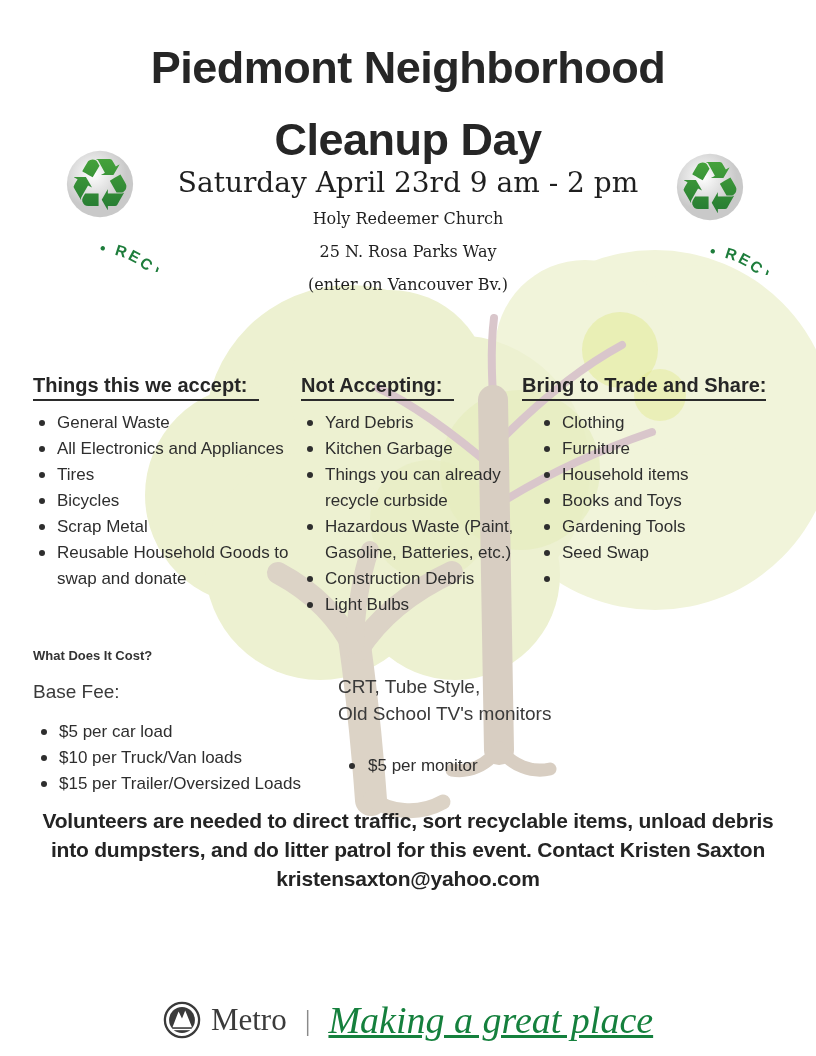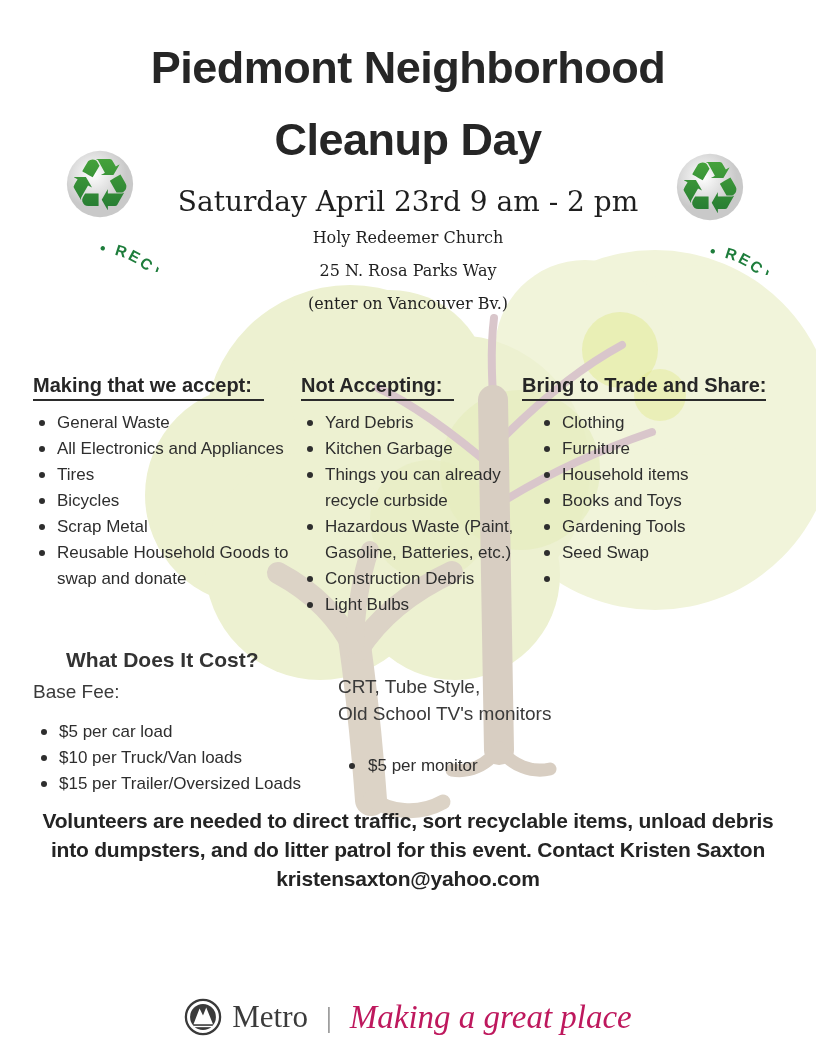--- a/index.html
+++ b/index.html
@@ -7,21 +7,21 @@
   body { width:816px; height:1056px; margin:0 auto; font-family:"Liberation Sans", sans-serif; color:#2b2b2b; }
   .page { position:relative; width:816px; height:1056px; background:#fff; overflow:hidden; }
 
   .watermark { position:absolute; left:0; top:0; z-index:0; }
   .layer { position:absolute; z-index:1; }
 
   
   .header { left:0; right:0; top:42px; text-align:center; }
   .title { font-size:45px; font-weight:bold; color:#262626; letter-spacing:-0.5px; line-height:52px; }
   .title2 { margin-top:20px; }
-  .date-line { font-family:"DejaVu Serif", serif; font-size:28px; color:#1f1f1f; margin-top:19px; }
+  .date-line { font-family:"DejaVu Serif", serif; font-size:28px; color:#1f1f1f; margin-top:0; }
   .sub-line  { font-family:"DejaVu Serif", serif; font-size:16px; color:#1f1f1f; margin-top:6px; line-height:27px; }
 
   
   .badge { position:absolute; width:176px; height:176px; z-index:1; }
   .badge-left  { left:12px;  top:96px; }
   .badge-right { left:622px; top:99px; }
   .ring-text { font-family:"Liberation Sans", sans-serif; font-weight:bold; font-size:15px; letter-spacing:2.2px; fill:#1e7d3c; }
 
   
   .columns { top:374px; left:0; width:816px; }
@@ -34,21 +34,21 @@
   .col-3 { left:522px; width:280px; }
   ul { list-style:none; margin-top:9px; }
   .col li, .cost li { position:relative; font-size:17px; line-height:26px; color:#2e2e2e; min-height:26px; }
   .col-1 li, .col-2 li { padding-left:24px; }
   .col-1 li::before, .col-2 li::before { content:""; position:absolute; left:6px; top:10px; width:6px; height:6px; border-radius:50%; background:#2e2e2e; }
   .col-3 li { padding-left:40px; }
   .col-3 li::before { content:""; position:absolute; left:22px; top:10px; width:6px; height:6px; border-radius:50%; background:#2e2e2e; }
 
   
   .cost { top:0; left:0; width:816px; }
-  .cost-heading { position:absolute; left:33px; top:648px; font-size:21px; font-weight:bold; color:#333;margin-left:33px; }
+  .cost-heading { position:absolute; left:33px; top:648px; font-size:13px; font-weight:bold; color:#333; }
   .base-label   { position:absolute; left:33px; top:681px; font-size:19px; color:#3a3a3a; }
   .cost-ul-left { position:absolute; left:33px; top:710px; }
   .cost-ul-left li { padding-left:26px; }
   .cost-ul-left li::before { content:""; position:absolute; left:8px; top:10px; width:6px; height:6px; border-radius:50%; background:#2e2e2e; }
   .crt-line1 { position:absolute; left:338px; top:676px; font-size:19px; color:#3a3a3a; }
   .crt-line2 { position:absolute; left:338px; top:703px; font-size:19px; color:#3a3a3a; }
   .cost-ul-right { position:absolute; left:338px; top:736px; }
   .cost-ul-right li { padding-left:30px;margin-top:8px; }
   .cost-ul-right li::before { content:""; position:absolute; left:11px; top:10px; width:6px; height:6px; border-radius:50%; background:#2e2e2e; }
 
@@ -56,21 +56,21 @@
   .volunteer { left:24px; right:24px; top:806px; text-align:center; font-size:21px; font-weight:bold;
                color:#242424; line-height:29px; letter-spacing:-0.2px; }
 
   
   .bps-row { top:912px; left:0; width:816px; height:86px; }
 
   
   .metro-row { top:998px; left:0; width:816px; display:flex; align-items:center; justify-content:center; gap:10px; }
   .metro-name { font-family:"Liberation Serif", serif; font-size:31px; color:#3b3b3b; }
   .metro-pipe { font-family:"Liberation Serif", serif; font-size:29px; color:#8a8a8a; margin:0 8px; }
-  .metro-tagline { font-family:"Liberation Serif", serif; font-style:italic; font-size:33px; color:#be185d; }
+  .metro-tagline { font-family:"Liberation Serif", serif; font-style:italic; font-size:38px; color:#15803d;text-decoration:underline; }
 </style>
 </head>
 <body>
 
 <div class="page">
 
   <svg class="watermark" width="816" height="1056" viewBox="0 0 816 1056" aria-hidden="true">
     <g>
       <circle cx="655" cy="430" r="180" fill="#f1f4da"></circle>
       <circle cx="700" cy="360" r="95" fill="#f1f4da"></circle>
@@ -150,21 +150,21 @@
     <h1 class="title">Piedmont Neighborhood</h1>
     <h1 class="title title2">Cleanup Day</h1>
     <p class="date-line">Saturday April 23rd 9 am - 2 pm</p>
     <p class="sub-line">Holy Redeemer Church</p>
     <p class="sub-line">25 N. Rosa Parks Way</p>
     <p class="sub-line">(enter on Vancouver Bv.)</p>
   </header>
 
   <section class="layer columns">
     <div class="col col-1">
-      <h2 class="ext">Making that we accept: </h2>
+      <h2 class="ext">Things this we accept: </h2>
       <ul>
         <li>General Waste</li>
         <li>All Electronics and Appliances</li>
         <li>Tires</li>
         <li>Bicycles</li>
         <li>Scrap Metal</li>
         <li>Reusable Household Goods to swap and donate</li>
       </ul>
     </div>
     <div class="col col-2">

